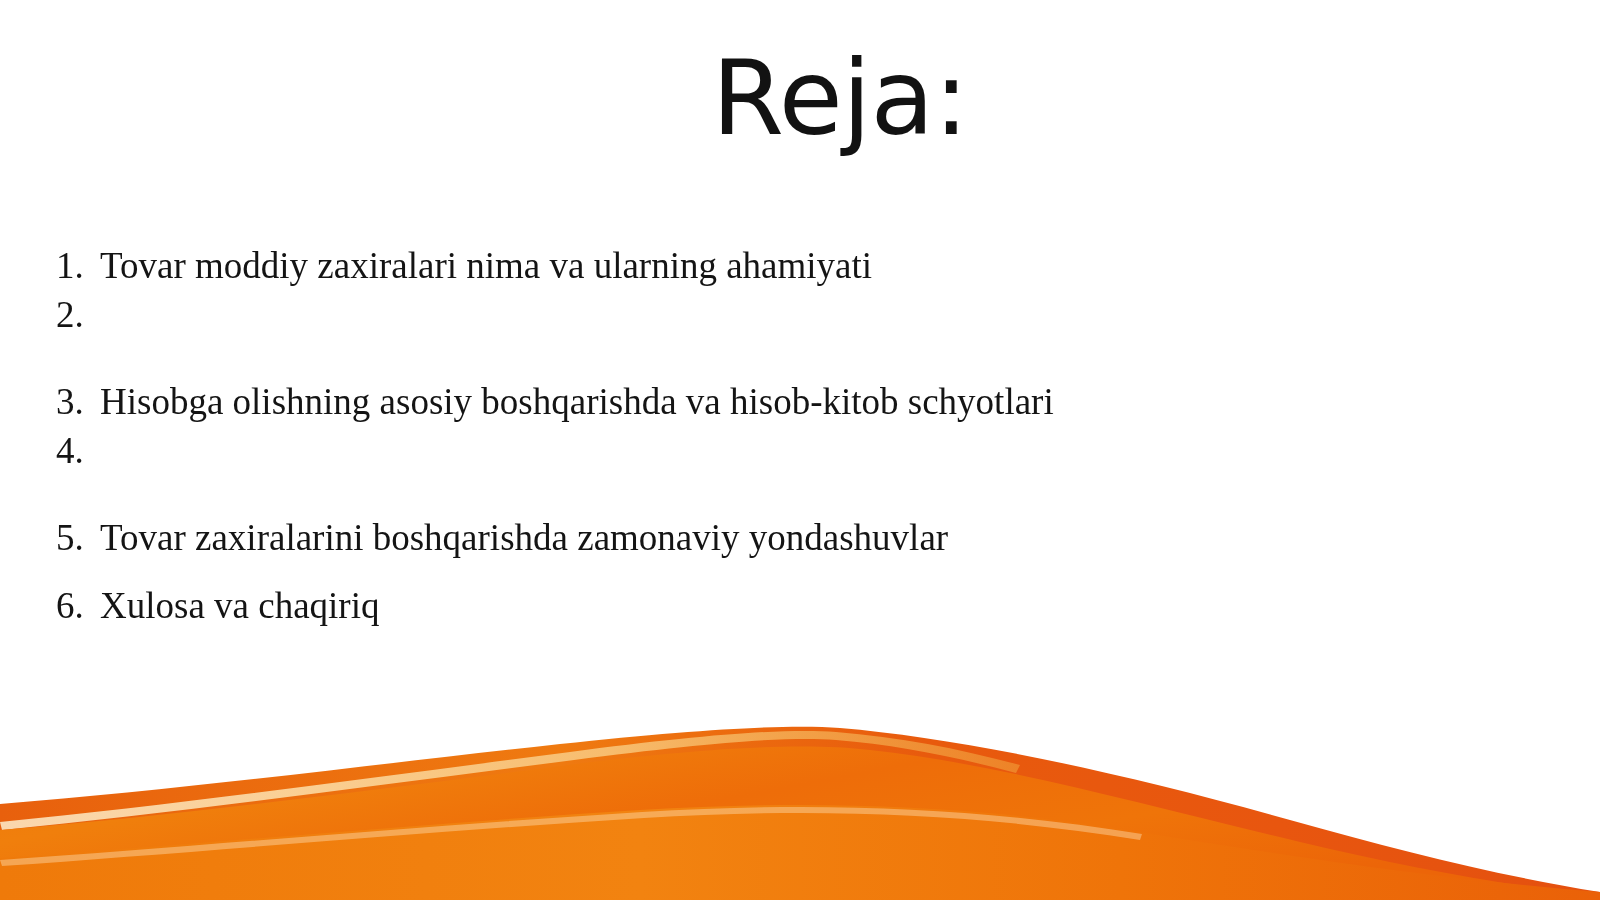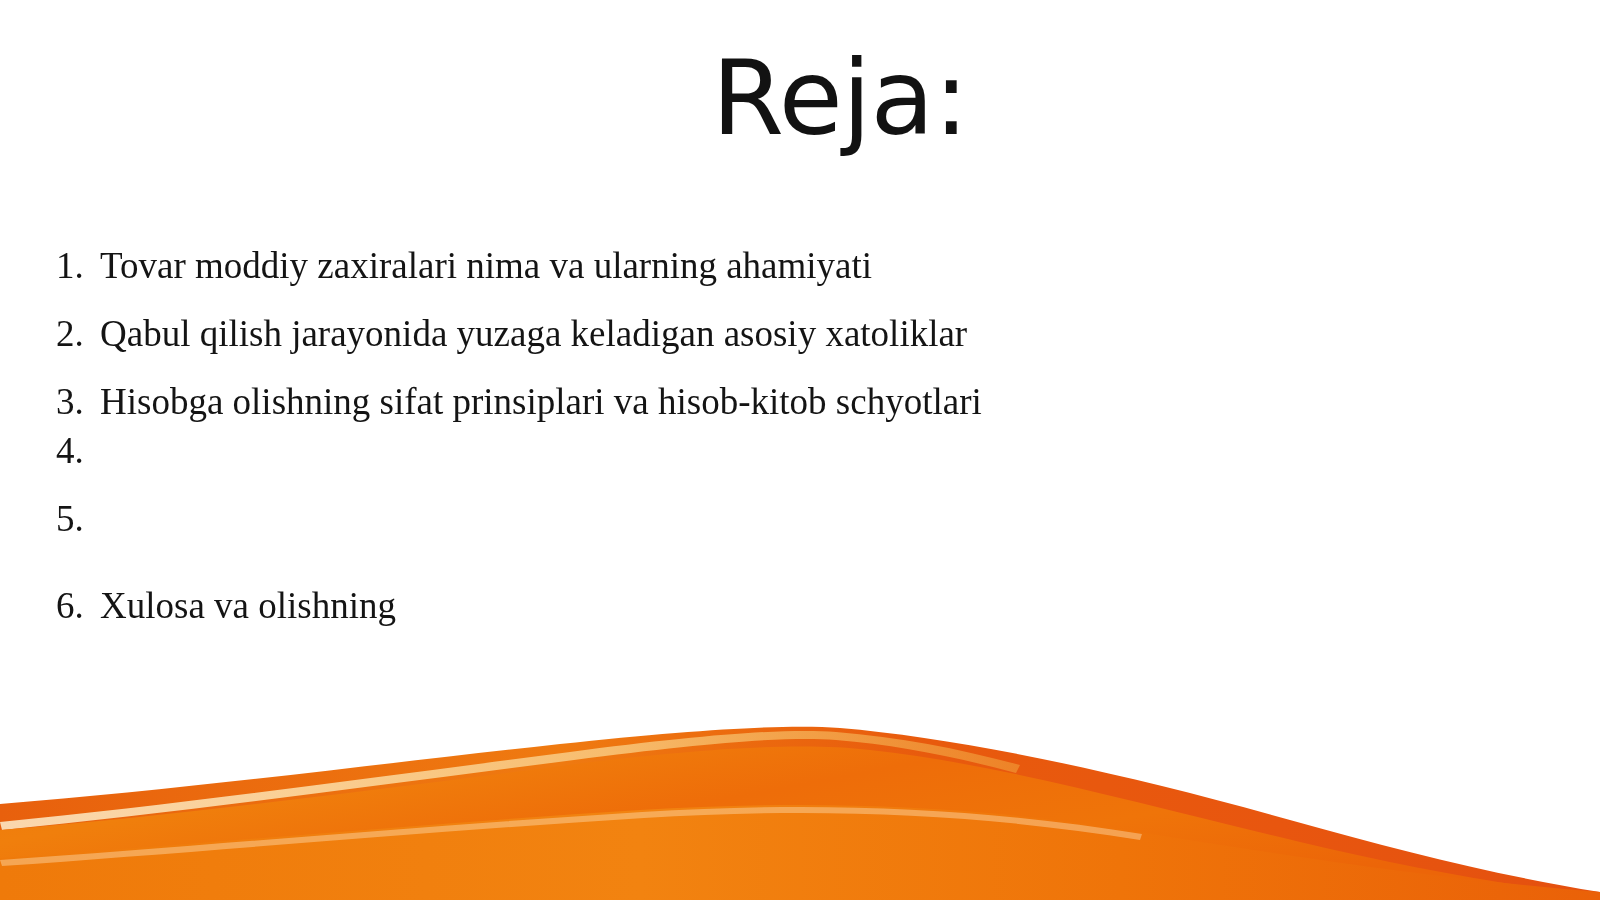--- a/index.html
+++ b/index.html
@@ -96,35 +96,35 @@
 
   <div class="slide-title">Reja:</div>
 
   <ol class="agenda-list">
     <li class="agenda-item">
       <span class="agenda-num">1.</span>
       <span class="agenda-text">Tovar moddiy zaxiralari nima va ularning ahamiyati</span>
     </li>
     <li class="agenda-item">
       <span class="agenda-num">2.</span>
-      <span class="agenda-text">Qabul qilish jarayonida yuzaga keladigan asosiy xatoliklar</span>
     </li>
     <li class="agenda-item">
       <span class="agenda-num">3.</span>
-      <span class="agenda-text">Hisobga olishning sifat prinsiplari va hisob-kitob schyotlari</span>
+      <span class="agenda-text">Hisobga olishning asosiy boshqarishda va hisob-kitob schyotlari</span>
     </li>
     <li class="agenda-item">
       <span class="agenda-num">4.</span>
     </li>
     <li class="agenda-item">
       <span class="agenda-num">5.</span>
+      <span class="agenda-text">Tovar zaxiralarini boshqarishda zamonaviy yondashuvlar</span>
     </li>
     <li class="agenda-item">
       <span class="agenda-num">6.</span>
-      <span class="agenda-text">Xulosa va olishning</span>
+      <span class="agenda-text">Xulosa va chaqiriq</span>
     </li>
   </ol>
 
   <div class="wave-decoration">
     <svg viewBox="0 0 1600 200" preserveAspectRatio="none" xmlns="http://www.w3.org/2000/svg">
       <defs>
         <linearGradient id="gradDeep" x1="0" y1="0" x2="1" y2="0">
           <stop offset="0%" stop-color="#e8600d"></stop>
           <stop offset="35%" stop-color="#ef7a10"></stop>
           <stop offset="58%" stop-color="#e85a0d"></stop>

